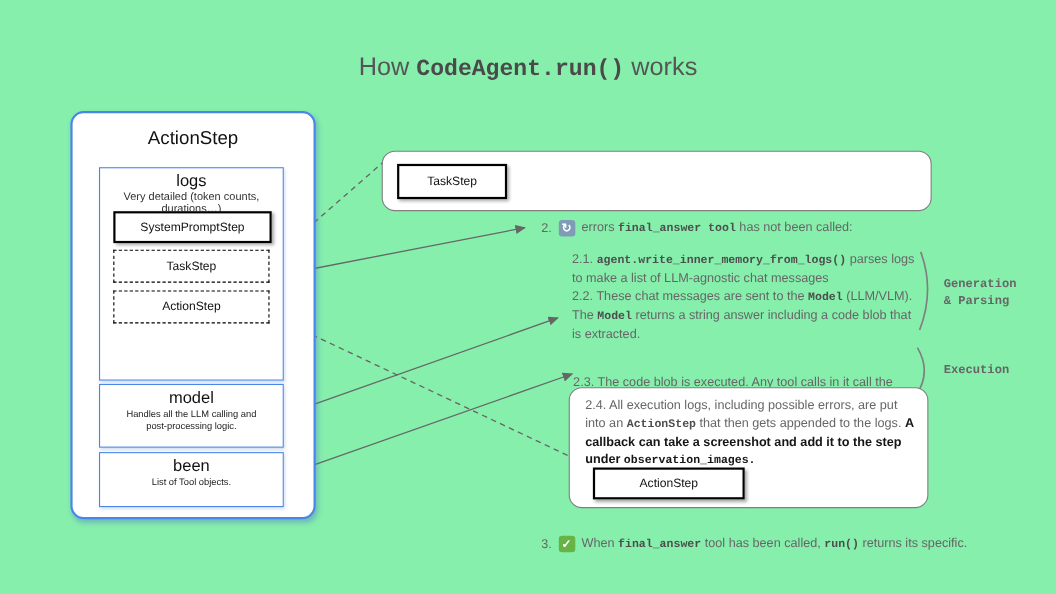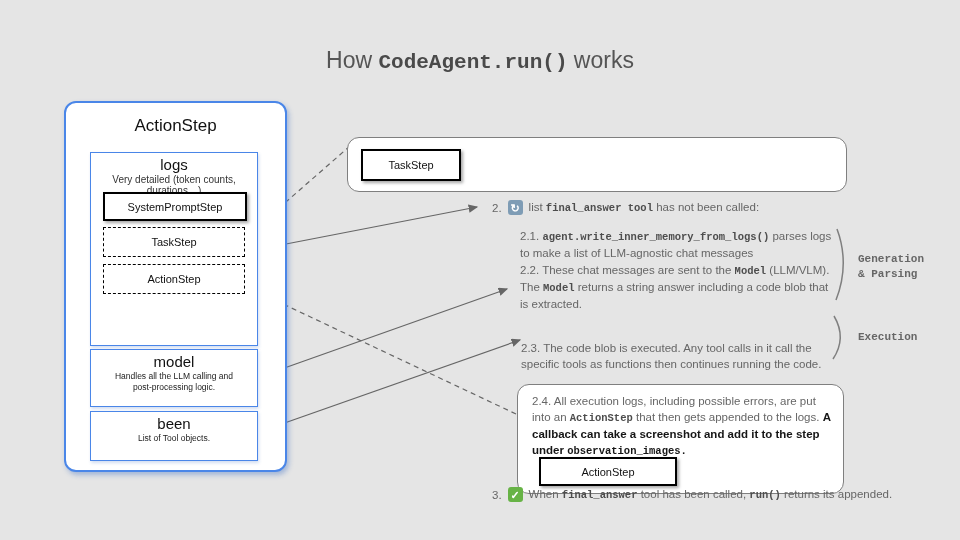--- a/index.html
+++ b/index.html
@@ -1,16 +1,16 @@
 <!DOCTYPE html>
 <html><head>
 <meta charset="utf-8">
 <style>
   html,body{margin:0;padding:0;background:#fff;}
-  #canvas{position:relative;width:960px;height:540px;background:#e5e5e5;overflow:hidden;
+  #canvas{position:relative;width:960px;height:540px;background:#86efac;overflow:hidden;
           font-family:"Liberation Sans",sans-serif;}
   
   .title{position:absolute;top:47px;left:0;right:0;text-align:center;font-size:23px;color:#555;}
   .title .code{font-family:"Liberation Mono","DejaVu Sans Mono",monospace;font-weight:bold;font-size:21px;color:#4a4a4a;}
   
   .agent-panel{position:absolute;left:64px;top:101px;width:219px;height:367px;background:#fff;
                border:2px solid #4a86e8;border-radius:12px;box-shadow:2px 3px 5px rgba(80,125,200,.45);}
   .agent-title{text-align:center;margin-top:13px;font-size:17px;color:#111;}
   .sub-box{position:absolute;background:#fff;border:1.5px solid #4a86e8;text-align:center;box-shadow:1px 2px 3px rgba(80,125,200,.25);}
   .logs-box{left:24px;top:49px;width:166px;height:192px;}
@@ -24,21 +24,21 @@
   .chip-ts {left:12px;top:74px;width:140px;height:28px;}
   .chip-as {left:12px;top:111px;width:140px;height:28px;}
   .model-box{left:24px;top:246px;width:166px;height:56px;}
   .model-title{font-size:15px;color:#111;margin-top:3px;}
   .tools-box{left:24px;top:308px;width:166px;height:48px;}
   .sub2{font-size:8.5px;color:#222;margin:1px 14px 0;line-height:11px;}
   
   .rbox{position:absolute;border:1.5px solid #7f7f7f;border-radius:12px;background:#fff;}
   .step1-box{left:347px;top:137px;width:498px;height:53px;}
   .step1-chip{left:13px;top:11px;width:96px;height:28px;}
-  .s24-box{left:517px;top:384px;width:325px;height:108px;}
+  .s24-box{left:517px;top:352px;width:325px;height:108px;}
   .s24-chip{left:21px;top:72px;width:134px;height:25px;}
   .flow-text{font-size:11.5px;line-height:16px;color:#666;}
   .flow-text .code{font-family:"Liberation Mono","DejaVu Sans Mono",monospace;font-weight:bold;
                    font-size:10.5px;color:#4d4d4d;}
   .flow-text .darkbold{color:#161616;font-weight:bold;}
   .flow-text .code.darkbold{color:#161616;}
   .step1-text{position:absolute;left:150px;top:8px;width:344px;}
   .s24-text{position:absolute;left:14px;top:8px;width:300px;}
   .numline{position:absolute;display:flex;align-items:center;gap:6px;}
   .step2-line{left:492px;top:199px;}
@@ -120,21 +120,21 @@
 
   <div class="rbox step1-box">
     <div class="chip solid step1-chip">
       <span>TaskStep</span>
     </div>
   </div>
 
   <div class="numline step2-line flow-text">
     <span>2.</span>
     <span class="mini-icon loop-bg">↻</span>
-    <span><span>list </span><span class="code">final_answer tool</span><span> has not been called:</span></span>
+    <span><span>errors </span><span class="code">final_answer tool</span><span> has not been called:</span></span>
   </div>
 
   <div class="para p21 flow-text">
     <span>2.1. </span><span class="code">agent.write_inner_memory_from_logs()</span><span>  parses logs to make a list of LLM-agnostic chat messages</span>
   </div>
 
   <div class="para p22 flow-text">
     <span>2.2. These chat messages are sent to the </span><span class="code">Model</span><span> (LLM/VLM). The </span><span class="code">Model</span><span>  returns a string answer including a code blob that is extracted.</span>
   </div>
 
@@ -153,16 +153,16 @@
       <span>2.4. All execution logs, including possible errors, are put into an </span><span class="code">ActionStep</span><span> that then gets appended to the logs. </span><span class="darkbold">A callback can  take a screenshot and add it to the step under </span><span class="code darkbold">observation_images.</span>
     </div>
     <div class="chip solid s24-chip">
       <span>ActionStep</span>
     </div>
   </div>
 
   <div class="numline step3-line flow-text">
     <span>3.</span>
     <span class="mini-icon check-bg">✓</span>
-    <span><span>When </span><span class="code">final_answer</span><span> tool has been called, </span><span class="code">run()</span><span> returns its appended.</span></span>
+    <span><span>When </span><span class="code">final_answer</span><span> tool has been called, </span><span class="code">run()</span><span> returns its specific.</span></span>
   </div>
 
 </div>
 
 </body></html>

